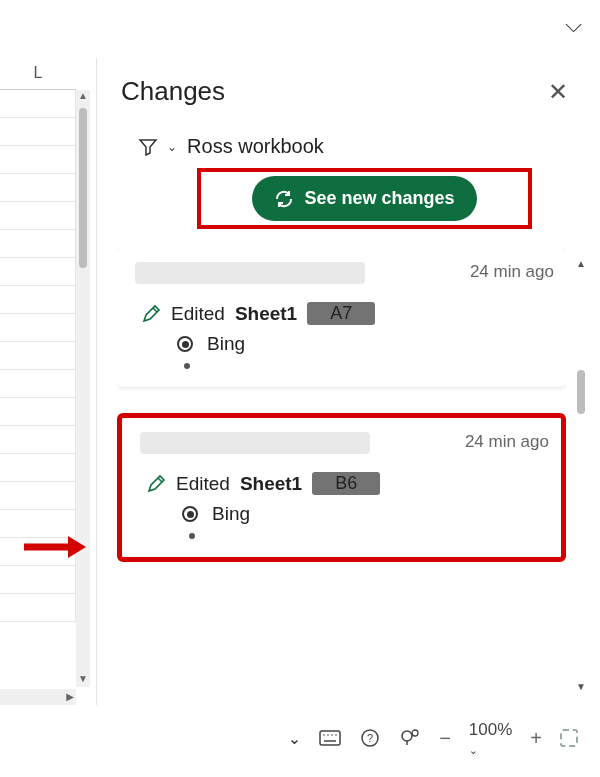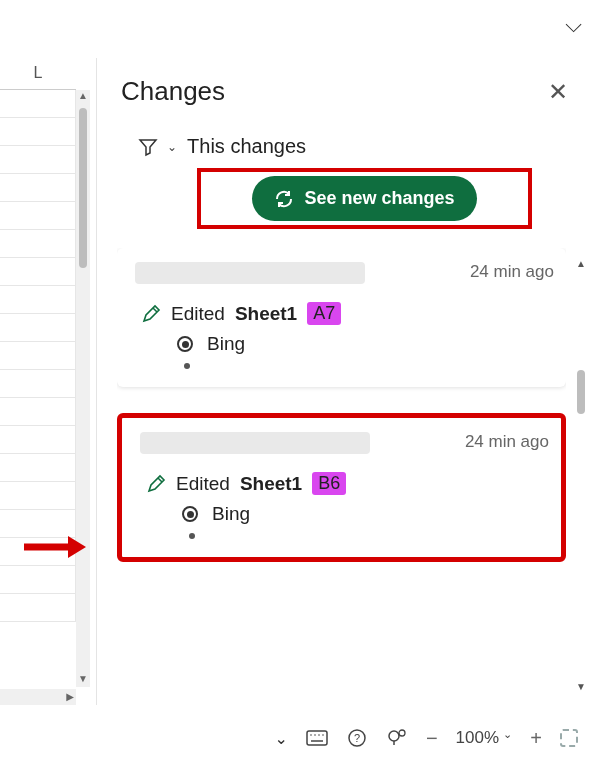--- a/index.html
+++ b/index.html
@@ -154,22 +154,22 @@
     position: absolute; top: 14px; right: 12px;
     font-size: 17px; color: #666;
   }
   .edit-line {
     display: flex; align-items: center; gap: 10px;
     margin: 18px 0 8px 6px;
     font-size: 19px;
   }
   .edit-line .sheet { font-weight: 600; text-align: right; }
   .cell-chip {
-    background: #d946ef;
-    padding: 1px 6px;
+    background: #737373;
+    padding: 1px 23px;
     border-radius: 3px;
     font-size: 18px;
     font-weight: 500;
   }
   .pencil-icon { width: 20px; height: 20px; color: #0f6e3f; }
 
   .val-line {
     display: flex; align-items: center; gap: 14px;
     margin-left: 42px;
     font-size: 19px;
@@ -216,21 +216,21 @@
     left: 96px; right: 8px; bottom: 20px; height: 38px;
     display: flex; align-items: center; justify-content: flex-end;
     gap: 18px;
     padding-right: 14px;
     font-size: 17px;
     color: #444;
   }
   .status .chev { font-size: 16px; color: #333; }
   .status .ico { width: 22px; height: 22px; display: inline-flex; align-items: center; justify-content: center; }
   .status .sep { color: #666; font-size: 20px; }
-  .zoom-box { display: inline-flex; align-items: flex-start; gap: 4px; }
+  .zoom-box { display: inline-flex; align-items: flex-start; gap: 4px; flex-direction: column; }
   .zoom-box .chev2 { font-size: 11px; }
   .fs-icon { width: 18px; height: 18px; border: 2px dashed #9aa; border-radius: 3px; }
 
   svg { overflow: visible; }
 </style>
 </head>
 <body>
 
 <div class="top-chevron">⌵</div>
 
@@ -273,21 +273,21 @@
     <div class="pane-close">✕</div>
   </div>
 
   <div class="filter-row">
     <span class="funnel">
       <svg viewBox="0 0 18 18" width="18" height="18">
           <path d="M1 2 h16 L11 9 v6 l-4 2 v-8 Z" fill="none" stroke="#333" stroke-width="1.5"></path>
         </svg>
     </span>
     <span class="chev-sm">⌄</span>
-    <span>This changes</span>
+    <span>Ross workbook</span>
   </div>
 
   <div class="new-changes-wrap">
     <div class="new-changes-btn">
       <span class="refresh-icon">
         <svg viewBox="0 0 20 20" width="20" height="20">
           <path d="M3 10 a7 7 0 0 1 12 -5 M17 10 a7 7 0 0 1 -12 5" fill="none" stroke="#fff" stroke-width="2"></path>
           <path d="M15 2 v4 h-4 M5 18 v-4 h4" fill="none" stroke="#fff" stroke-width="2"></path>
         </svg>
       </span>

